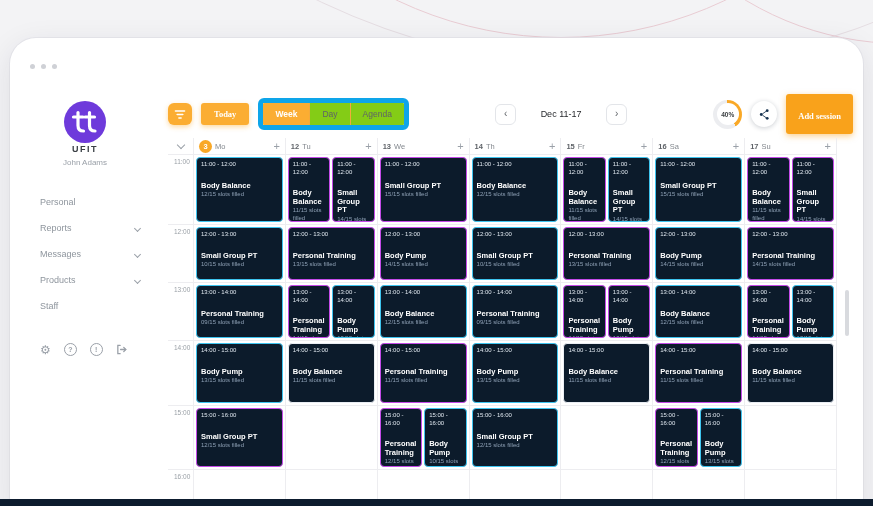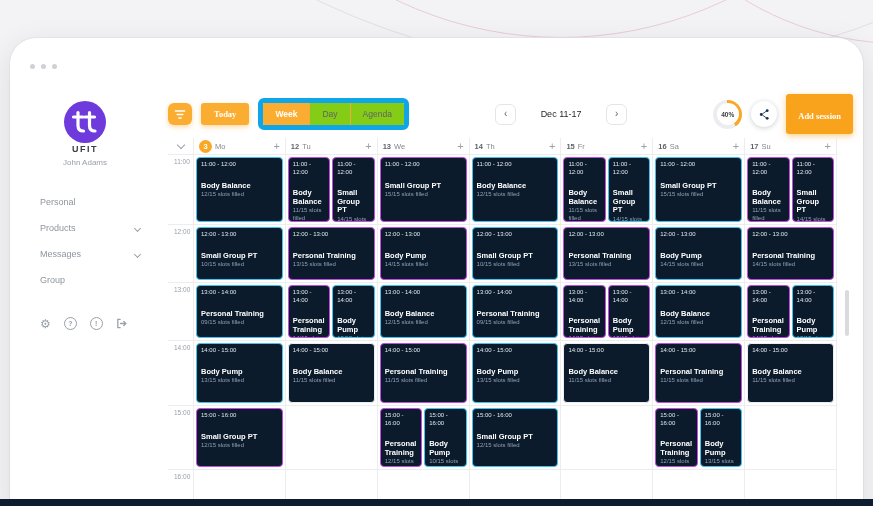--- a/index.html
+++ b/index.html
@@ -94,29 +94,33 @@
           <path d="M22 17 h9.5" stroke="#fff" stroke-width="3.2" stroke-linecap="round"></path>
         </svg>
       </div>
       <div class="brand">UFIT</div>
       <div class="user">John Adams</div>
       <nav class="nav">
           <div class="nav-item">
             <span class="nav-label">Personal</span>
           </div>
           <div class="nav-item">
-            <span class="nav-label">Products</span>
+            <span class="nav-label">Reports</span>
             <span class="chev"></span>
           </div>
           <div class="nav-item">
             <span class="nav-label">Messages</span>
             <span class="chev"></span>
           </div>
           <div class="nav-item">
-            <span class="nav-label">Group</span>
+            <span class="nav-label">Products</span>
+            <span class="chev"></span>
+          </div>
+          <div class="nav-item">
+            <span class="nav-label">Staff</span>
           </div>
         </nav>
       <div class="side-foot">
         <span class="sf-icon">⚙</span>
         <span class="sf-icon sf-circ">?</span>
         <span class="sf-icon sf-circ">!</span>
         <span class="sf-icon">
           <svg width="11" height="11" viewBox="0 0 12 12" fill="none" stroke="#9aa0a8" stroke-width="1.4" stroke-linecap="round">
             <path d="M4.5 1.5 H2 V10.5 H4.5"></path>
               <path d="M5 6 H10.5"></path>

